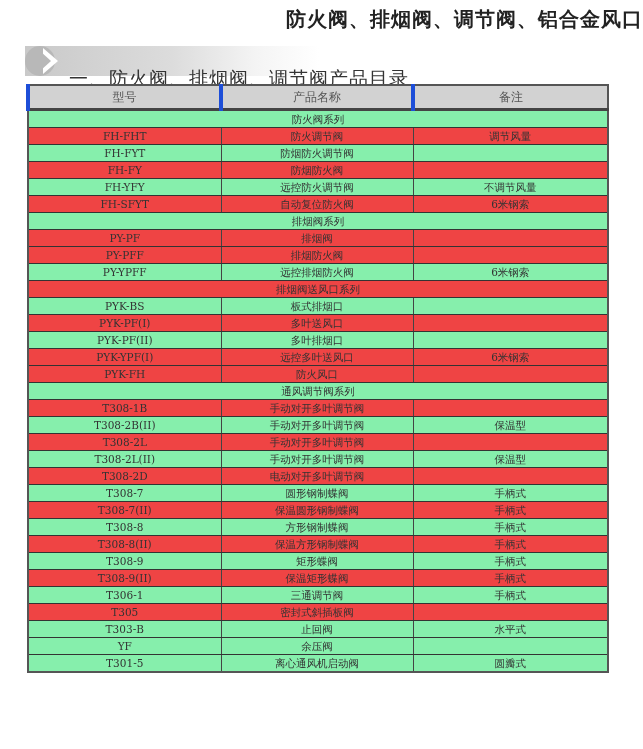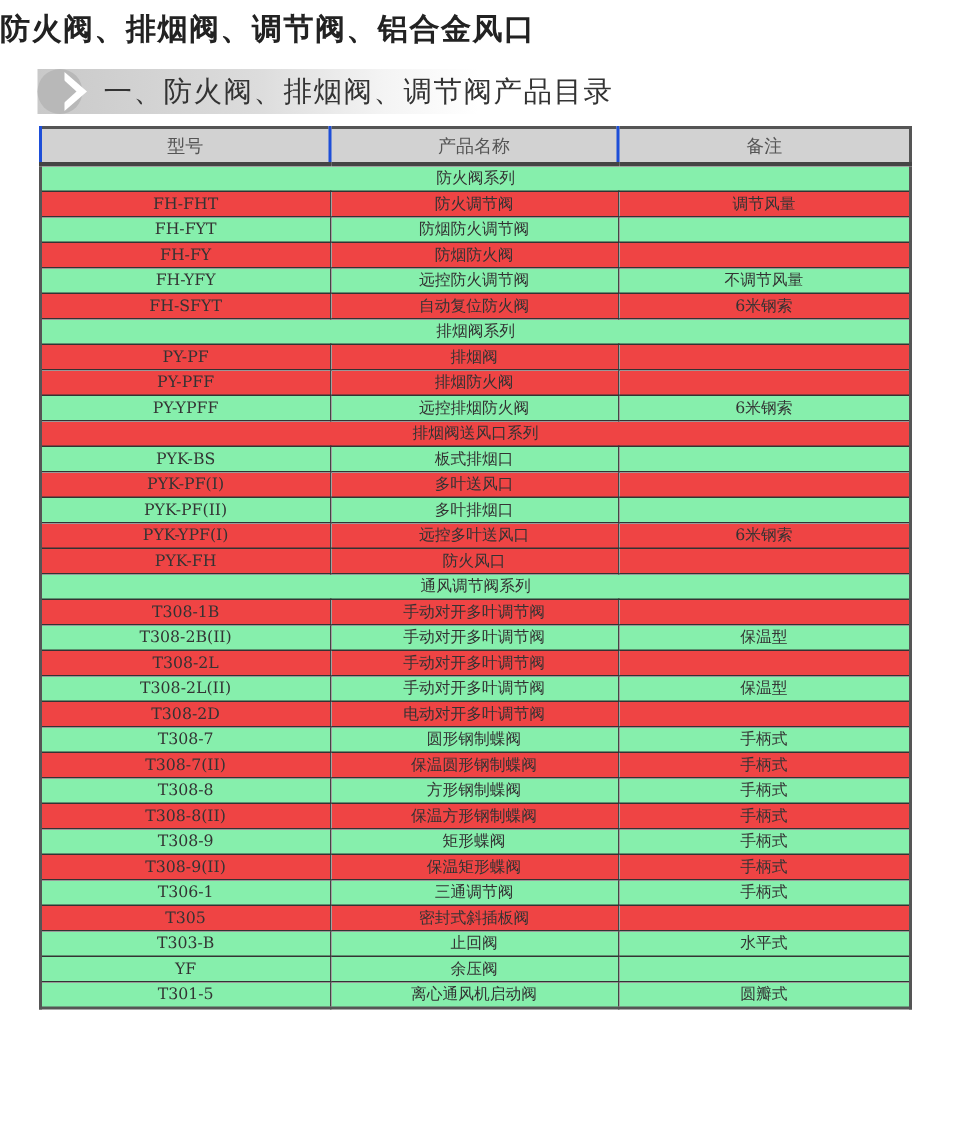--- a/index.html
+++ b/index.html
@@ -1,39 +1,39 @@
 <!DOCTYPE html>
 <html><head>
 <meta charset="utf-8">
 <style>
   html, body { margin: 0; padding: 0; background: #ffffff; }
   body { width: 643px; height: 749px; position: relative; overflow: hidden;
          font-family: "DejaVu Serif", "Liberation Serif", serif; color: #333; }
-  .main-title { position: absolute; top: 6px; left: 0; width: 643px; text-align: left;
+  .main-title { position: absolute; top: 6px; left: 0; width: 643px; text-align: right;
                 font-family: "DejaVu Sans", sans-serif; font-weight: bold; font-size: 20px;
                 color: #222; letter-spacing: 1px; }
   .banner { position: absolute; top: 46px; left: 25px; width: 420px; height: 30px;
             background: linear-gradient(to right, #c9c9c9 0%, #dcdcdc 35%, #f4f4f4 55%, #ffffff 70%); }
   .banner-circle { position: absolute; left: 0; top: 0; width: 30px; height: 30px; border-radius: 50%;
                    background: #b8b8b8; }
   .banner-chevron { position: absolute; left: 18px; top: 2px; width: 0; height: 0;
                     border-top: 13px solid transparent; border-bottom: 13px solid transparent;
                     border-left: 15px solid #ffffff; }
   .banner-chevron-inner { position: absolute; left: 15px; top: 5px; width: 0; height: 0;
                     border-top: 10px solid transparent; border-bottom: 10px solid transparent;
                     border-left: 11px solid #b8b8b8; }
-  .banner-text { position: absolute; left: 44px; top: 2px; font-family: "DejaVu Sans", sans-serif;
+  .banner-text { position: absolute; left: 44px; top: 20px; font-family: "DejaVu Sans", sans-serif;
                  font-size: 19px; color: #333; white-space: nowrap; letter-spacing: 1px; }
   table.catalog { position: absolute; top: 84px; left: 26px; width: 580px; border-collapse: collapse;
                   table-layout: fixed; border: 2px solid #555; }
   table.catalog col.c1 { width: 193px; }
   table.catalog col.c2 { width: 192px; }
   table.catalog col.c3 { width: 195px; }
   table.catalog th { height: 22px; background: #d2d2d2; color: #555; font-weight: normal;
-                     font-size: 12px; border-bottom: 3px solid #444; border-left: 2px solid #1d4ed8; border-right: 1px solid #444; padding: 0; }
+                     font-size: 12px; border-bottom: 3px solid #444; border-left: 4px solid #1d4ed8; border-right: 1px solid #444; padding: 0; }
   table.catalog td { height: 16px; font-size: 10.5px; text-align: center; padding: 0;
                      border-left: 1px solid #444; border-right: 1px solid #444; border-bottom: 1.5px solid #333;
                      line-height: 15px; white-space: nowrap; overflow: hidden; }
   tr.g td { background: #ef4444; }
   tr.w td { background: #86efac; }
   td.series { font-size: 10.5px; }
 </style>
 </head>
 <body>
 

